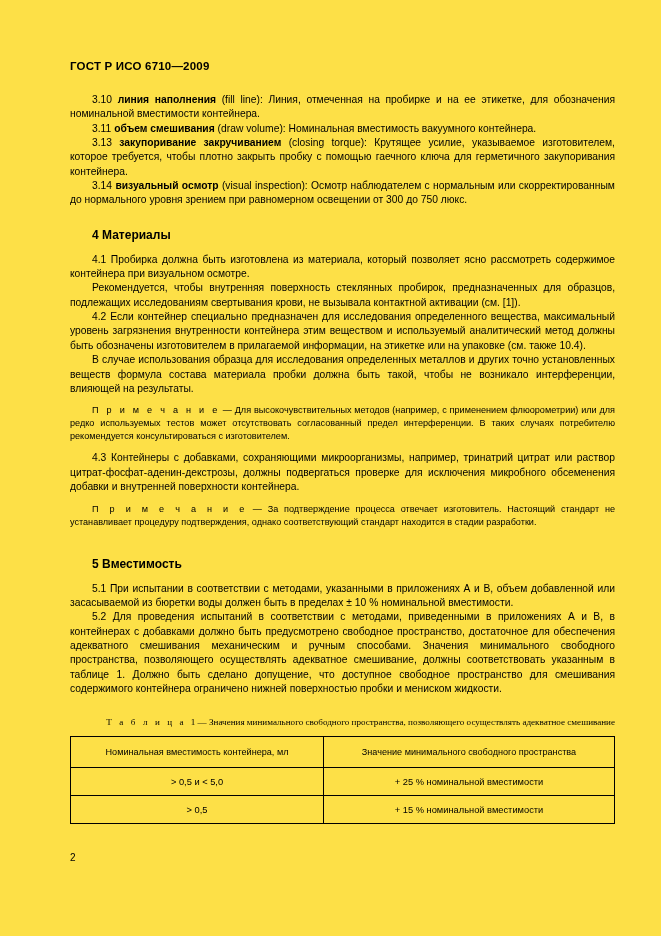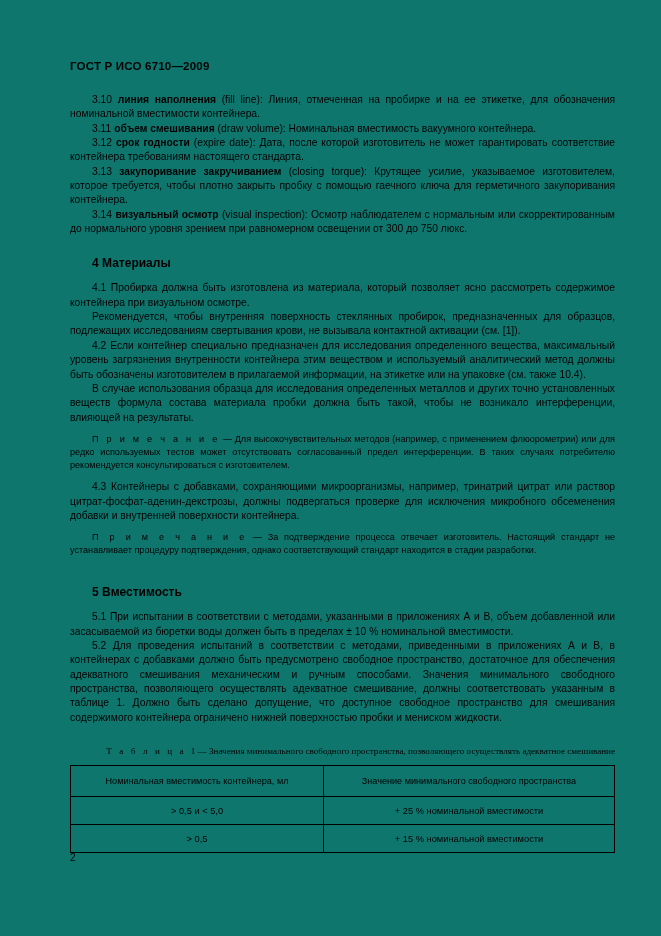--- a/index.html
+++ b/index.html
@@ -9,21 +9,21 @@
     background: #ffffff;
   }
   body {
     font-family: "Liberation Sans", sans-serif;
     color: #000000;
   }
   .page {
     position: relative;
     width: 661px;
     height: 936px;
-    background: #0f766e;
+    background: #fde047;
     overflow: hidden;
     box-sizing: border-box;
   }
   .page-header {
     position: absolute;
     top: 60px;
     left: 70px;
     font-size: 11.5px;
     font-weight: bold;
     letter-spacing: 0.2px;
@@ -119,21 +119,20 @@
 <div class="page">
 
   <div class="page-header">ГОСТ Р ИСО 6710—2009</div>
 
   <div class="content">
 
     <p class="indent"><span>3.10</span> <span class="term">линия наполнения</span> <span>(fill line):</span> <span>Линия, отмеченная на пробирке и на ее этикетке, для обозначения номинальной вместимости контейнера.</span></p>
 
     <p class="indent"><span>3.11</span> <span class="term">объем смешивания</span> <span>(draw volume):</span> <span>Номинальная вместимость вакуумного контейнера.</span></p>
 
-    <p class="indent"><span>3.12</span> <span class="term">срок годности</span> <span>(expire date):</span> <span>Дата, после которой изготовитель не может гарантировать соответствие контейнера требованиям настоящего стандарта.</span></p>
 
     <p class="indent"><span>3.13</span> <span class="term">закупоривание закручиванием</span> <span>(closing torque):</span> <span>Крутящее усилие, указываемое изготовителем, которое требуется, чтобы плотно закрыть пробку с помощью гаечного ключа для герметичного закупоривания контейнера.</span></p>
 
     <p class="indent"><span>3.14</span> <span class="term">визуальный осмотр</span> <span>(visual inspection):</span> <span>Осмотр наблюдателем с нормальным или скорректированным до нормального уровня зрением при равномерном освещении от 300 до 750 люкс.</span></p>
 
     <h2 class="h-sec">4  Материалы</h2>
 
     <p class="indent">4.1 Пробирка должна быть изготовлена из материала, который позволяет ясно рассмотреть содержимое контейнера при визуальном осмотре.</p>
     <p class="indent">Рекомендуется, чтобы внутренняя поверхность стеклянных пробирок, предназначенных для образцов, подлежащих исследованиям свертывания крови, не вызывала контактной активации (см. [1]).</p>
     <p class="indent">4.2 Если контейнер специально предназначен для исследования определенного вещества, максимальный уровень загрязнения внутренности контейнера этим веществом и используемый аналитический метод должны быть обозначены изготовителем в прилагаемой информации, на этикетке или на упаковке (см. также 10.4).</p>

